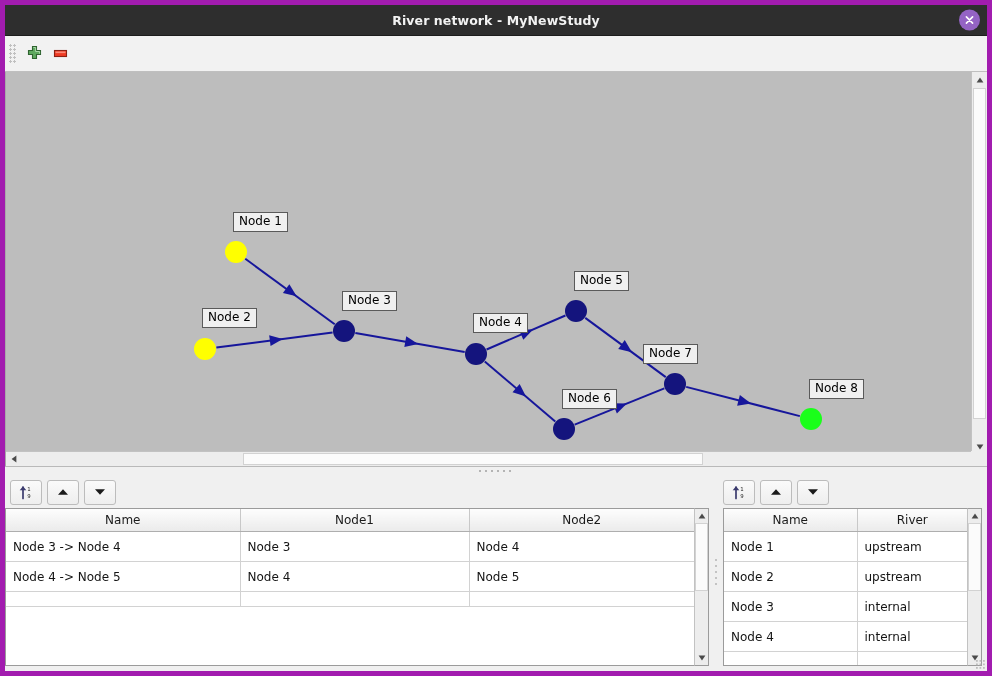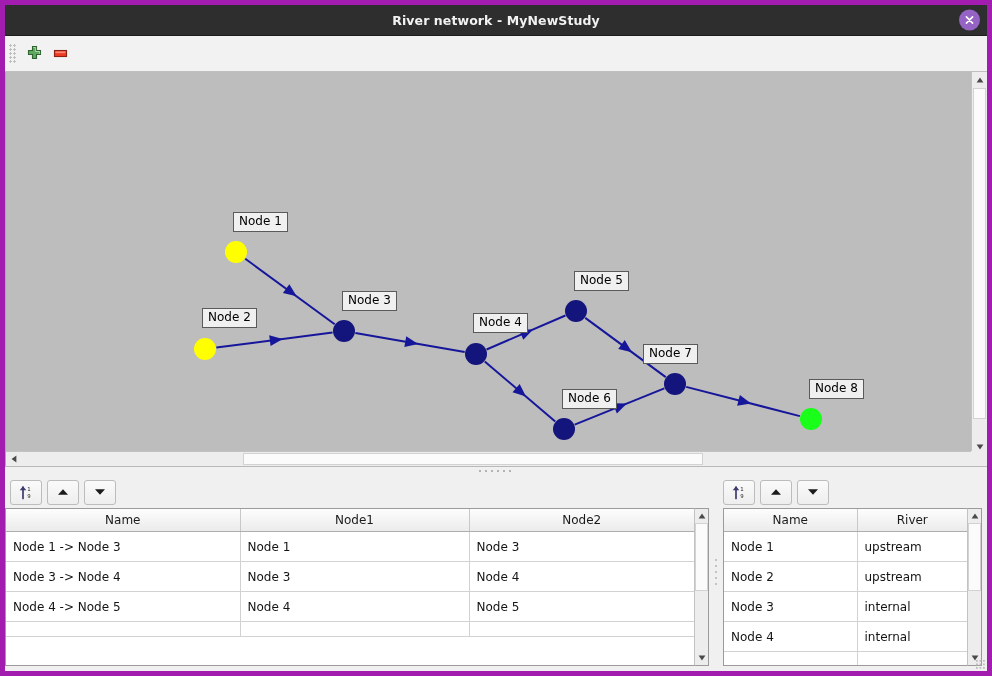--- a/index.html
+++ b/index.html
@@ -476,25 +476,20 @@
               </colgroup>
             <thead>
                 <tr id="branches-head">
                   <th>Name</th>
                   <th>Node1</th>
                   <th>Node2</th>
                 </tr>
               </thead>
             <tbody id="branches-body">
                 <tr>
-                  <td>Node 1 -&gt; Node 3</td>
-                  <td>Node 1</td>
-                  <td>Node 3</td>
-                </tr>
-                <tr>
                   <td>Node 3 -&gt; Node 4</td>
                   <td>Node 3</td>
                   <td>Node 4</td>
                 </tr>
                 <tr>
                   <td>Node 4 -&gt; Node 5</td>
                   <td>Node 4</td>
                   <td>Node 5</td>
                 </tr>
                 <tr class="partial">

